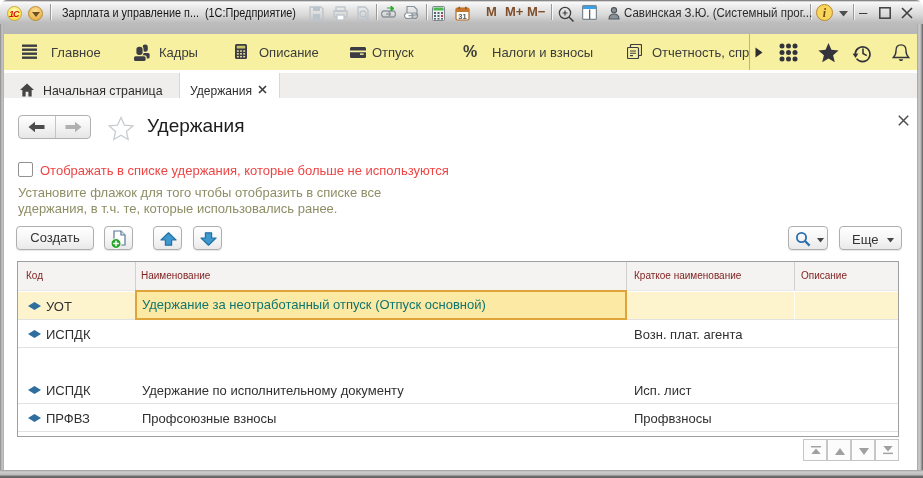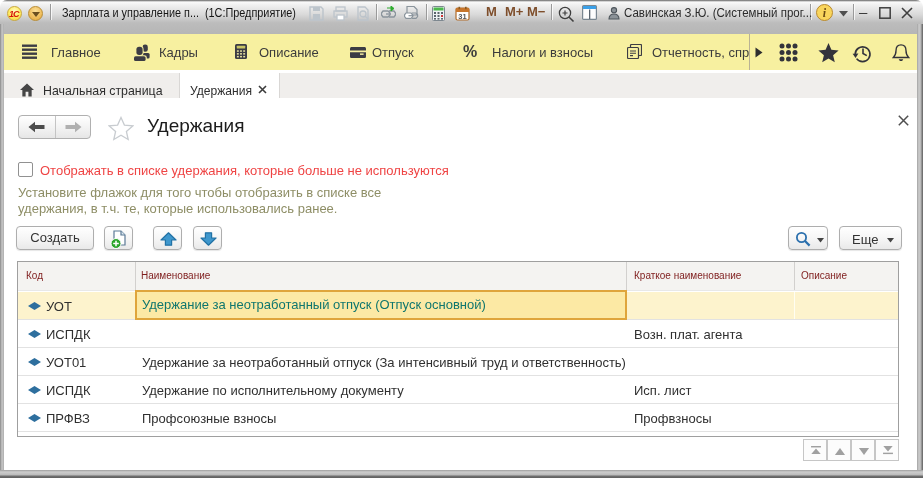--- a/index.html
+++ b/index.html
@@ -379,27 +379,20 @@
       <div id="selcell">
         <span>Удержание за неотработанный отпуск (Отпуск основной)</span>
       </div>
       <div class="row" style="top:58px">
         <svg class="diam" viewBox="0 0 13 8">
           <path d="M6.5 0 L13 4 L6.5 8 L0 4 Z" fill="#2e6f9e"></path>
         </svg>
         <div class="cell" style="left:28px">ИСПДК</div>
         <div class="cell" style="left:616px">Возн. плат. агента</div>
       </div>
-      <div class="row" style="top:86px">
-        <svg class="diam" viewBox="0 0 13 8">
-          <path d="M6.5 0 L13 4 L6.5 8 L0 4 Z" fill="#2e6f9e"></path>
-        </svg>
-        <div class="cell" style="left:28px">УОТ01</div>
-        <div class="cell" style="left:124px">Удержание за неотработанный отпуск (За интенсивный труд и ответственность)</div>
-      </div>
       <div class="row" style="top:114px">
         <svg class="diam" viewBox="0 0 13 8">
           <path d="M6.5 0 L13 4 L6.5 8 L0 4 Z" fill="#2e6f9e"></path>
         </svg>
         <div class="cell" style="left:28px">ИСПДК</div>
         <div class="cell" style="left:124px">Удержание по исполнительному документу</div>
         <div class="cell" style="left:616px">Исп. лист</div>
       </div>
       <div class="row" style="top:142px">
         <svg class="diam" viewBox="0 0 13 8">

